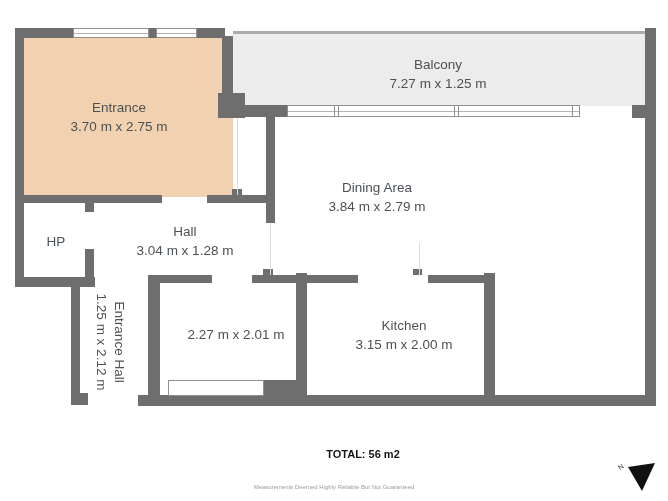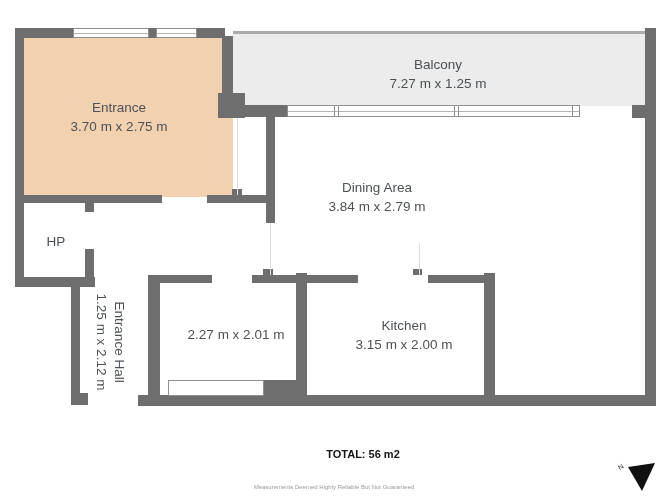--- a/index.html
+++ b/index.html
@@ -93,20 +93,24 @@
     <div>3.70 m x 2.75 m</div>
   </div>
   <div class="label" style="left:438px;top:74px">
     <div>Balcony</div>
     <div>7.27 m x 1.25 m</div>
   </div>
   <div class="label" style="left:377px;top:197px">
     <div>Dining Area</div>
     <div>3.84 m x 2.79 m</div>
   </div>
+  <div class="label" style="left:185px;top:241px">
+    <div>Hall</div>
+    <div>3.04 m x 1.28 m</div>
+  </div>
   <div class="label" style="left:56px;top:241px">
     <div>HP</div>
   </div>
   <div class="label-vert" style="left:110px;top:342px">
     <div>Entrance Hall</div>
     <div>1.25 m x 2.12 m</div>
   </div>
   <div class="label" style="left:236px;top:334px">
     <div>2.27 m x 2.01 m</div>
   </div>

